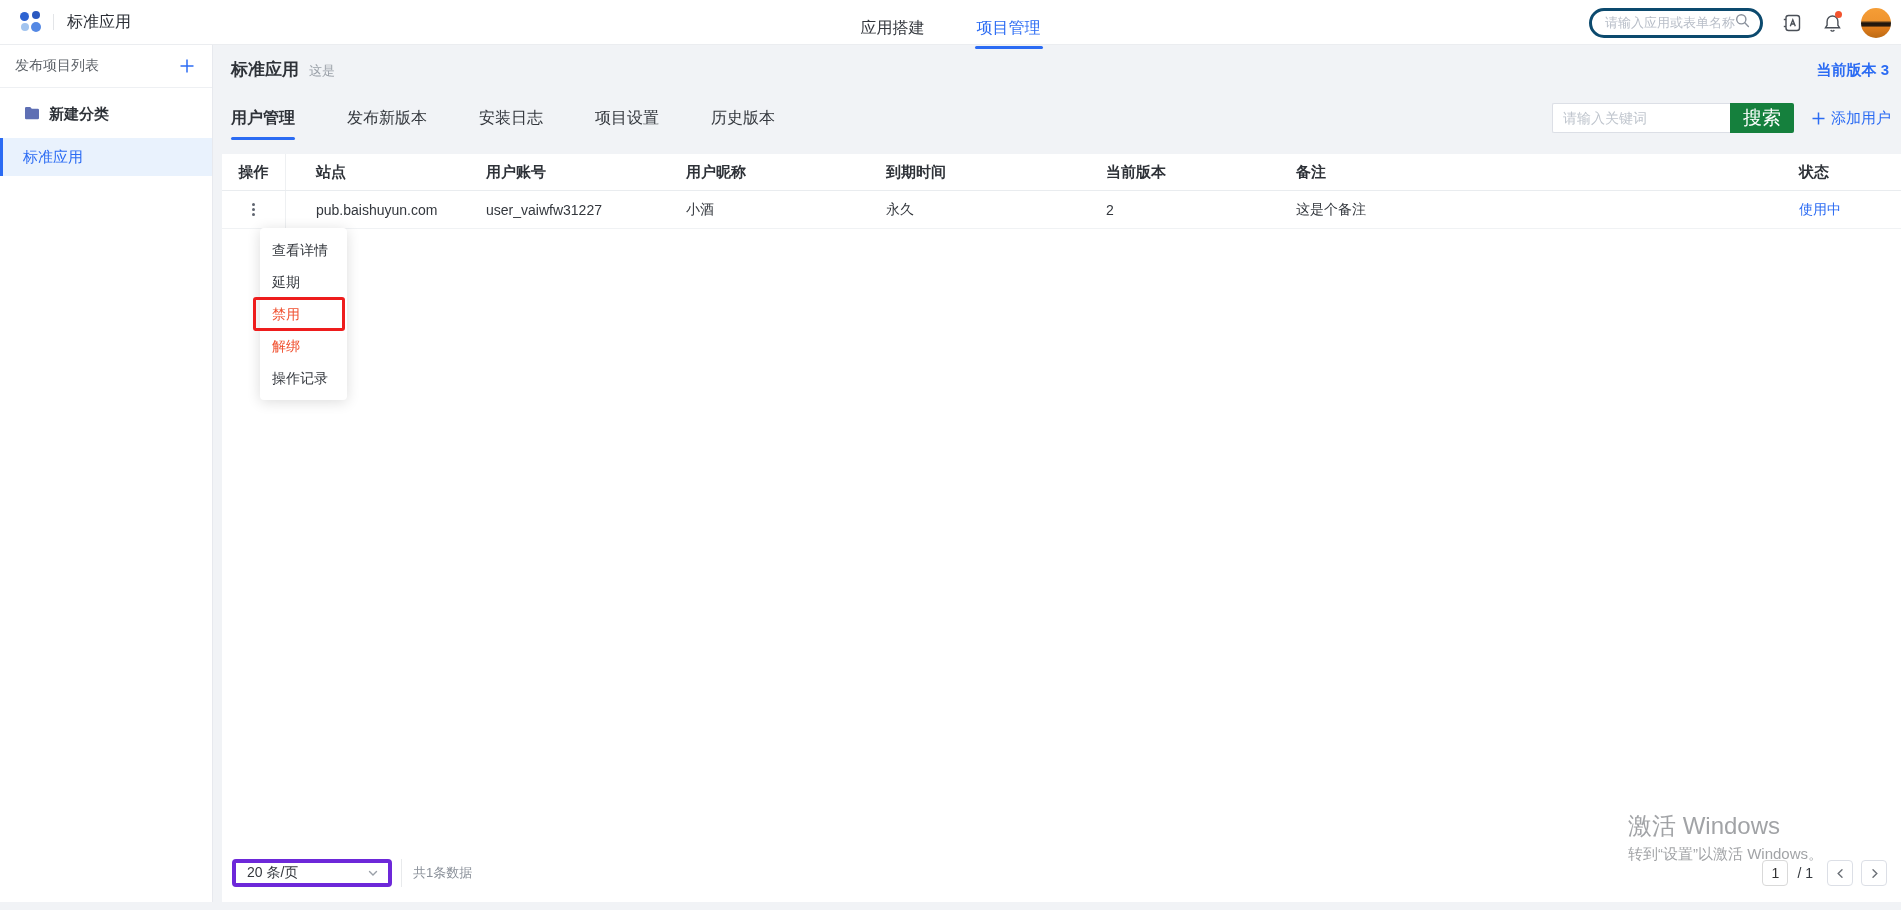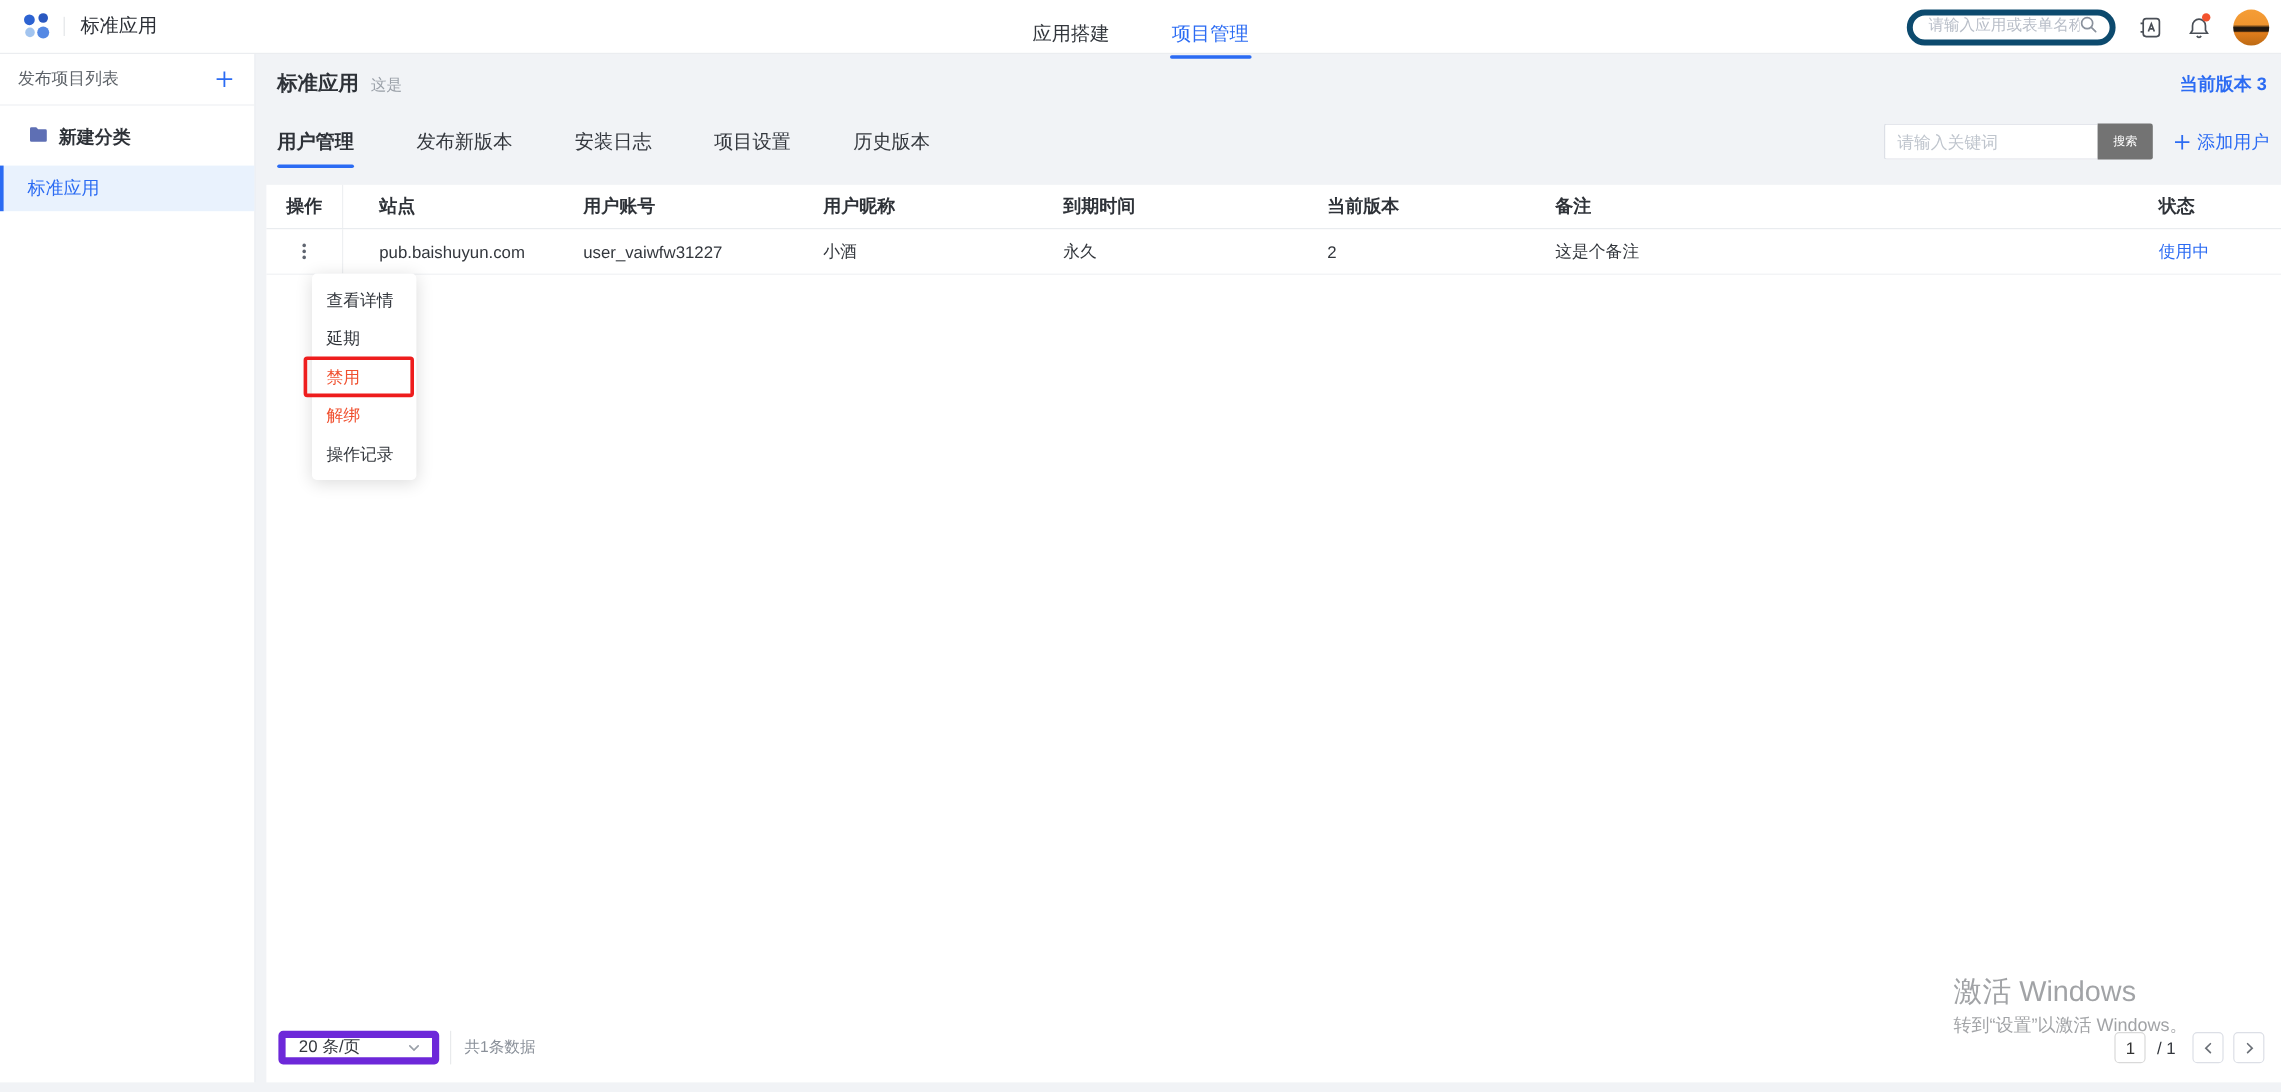--- a/index.html
+++ b/index.html
@@ -15,22 +15,22 @@
   .logo i:nth-child(2){ left:12px; top:0; width:8px; height:8px; background:#2a58c0;}
   .logo i:nth-child(3){ left:1px; top:12px; width:8px; height:8px; background:#a2c4ef;}
   .logo i:nth-child(4){ left:11px; top:11px; width:10px; height:10px; background:#5488e4;}
   .topbar-divider { width:1px; height:16px; background:#e3e5e8; margin:0 13px 0 11px; }
   .app-title { font-size:16px; color:#2b2f36; font-weight:500; }
   .topnav { position:absolute; left:50%; transform:translateX(-50%); height:45px; display:flex; gap:52px;margin-top:13px; }
   .topnav-item { height:45px; display:flex; align-items:center; font-size:16px; color:#33373d; cursor:pointer; position:relative; }
   .topnav-item.active { color:#2b6bf3; }
   .topnav-item.active::after { content:""; position:absolute; left:-2px; right:-2px; bottom:2px; height:3px; background:#2b6bf3; border-radius:2px; }
   .topbar-right { position:absolute; right:10px; top:0; height:45px; display:flex; align-items:center; gap:18px; }
-  .global-search { width:174px; height:30px; border:5px solid #0c4a6e; border-radius:15px;
-    display:flex; align-items:flex-start; padding:0 10px 0 13px; background:#fff; }
+  .global-search { width:174px; height:30px; border:3px solid #0c4a6e; border-radius:15px;
+    display:flex; align-items:center; padding:0 10px 0 13px; background:#fff; }
   .global-search input { border:none; outline:none; flex:1; font-size:13px; color:#333; width:10px; background:transparent; font-family:inherit;}
   .global-search input::placeholder { color:#b8bec8; }
   .icon-btn { width:22px; height:22px; display:flex; align-items:center; justify-content:center; cursor:pointer; position:relative; }
   .bell-dot { position:absolute; top:-1px; right:1px; width:7px; height:7px; border-radius:50%; background:#f3532e; }
   .avatar { width:30px; height:30px; border-radius:50%; cursor:pointer;
     background:linear-gradient(180deg,#f59d36 0%,#f0952f 42%,#1d150e 50%,#2a1b0d 60%,#e07d1c 64%,#bc6a14 100%); }
 
   
   .sidebar { position:absolute; top:45px; left:0; width:213px; bottom:8px; background:#fff;
     border-right:1px solid #e7e9ee; }
@@ -52,21 +52,21 @@
   .version-label { margin-left:auto; margin-right:2px; font-size:15px; font-weight:bold; color:#2b6bf3; }
   .mh-row2 { display:flex; align-items:center; height:44px; margin-top:8px; }
   .tabs { display:flex; gap:52px; height:44px; }
   .tab { display:flex; align-items:center; font-size:16px; color:#33373d; cursor:pointer; position:relative; height:44px; }
   .tab.active { font-weight:bold; color:#2e3238; }
   .tab.active::after { content:""; position:absolute; left:0; right:0; bottom:0; height:3px; background:#2b6bf3; border-radius:2px; }
   .mh-controls { margin-left:auto; display:flex; align-items:center; }
   .kw-input { width:178px; height:30px; border:1px solid #dcdfe6; border-right:none; border-radius:2px 0 0 2px;
     padding:0 10px; font-size:14px; outline:none; color:#333; font-family:inherit; background:#fff;}
   .kw-input::placeholder { color:#bfc5cd; }
-  .search-btn { height:30px; padding:0 13px; background:#737373; color:#fff; font-size:10px; border:none;
+  .search-btn { height:30px; padding:0 13px; background:#15803d; color:#fff; font-size:19px; border:none;
     border-radius:0 2px 2px 0; cursor:pointer; font-family:inherit; }
   .add-user { display:flex; align-items:center; gap:5px; color:#2b6bf3; font-size:15px; margin-left:17px; cursor:pointer; white-space:nowrap; }
 
   
   .card { flex:1; background:#fff; margin-top:14px; position:relative; display:flex; flex-direction:column; }
   .trow { display:flex; align-items:center; }
   .thead { height:37px; border-bottom:1px solid #e9ecef; font-size:15px; font-weight:bold; color:#2e3238; }
   .tbody-row { height:38px; border-bottom:1px solid #f0f2f4; font-size:14px; color:#33373d; }
   .c-op { width:64px; display:flex; align-items:center; justify-content:center; align-self:stretch; border-right:1px solid #eef0f2; }
   .c-site { width:184px; padding-left:30px; }
@@ -83,21 +83,21 @@
   
   .ctx-menu { position:absolute; left:38px; top:74px; width:87px; background:#fff; border-radius:4px;
     box-shadow:0 2px 14px rgba(0,0,0,0.14); padding:6px 0; z-index:10; }
   .ctx-item { height:32px; line-height:32px; padding:0 12px; font-size:14px; color:#33373d; cursor:pointer; position:relative; white-space:nowrap; }
   .ctx-item.danger { color:#f0502f; }
   .annotation-box { position:absolute; left:-7px; top:-1px; width:92px; height:34px;
     border:3px solid #ee1d1d; border-radius:3px; pointer-events:none; }
 
   
   .card-footer { height:52px; display:flex; align-items:center; padding:0 14px 6px 10px; }
-  .page-size { width:134px; height:28px; border:6px solid #6d28d9; border-radius:4px; background:#fff;
+  .page-size { width:160px; height:28px; border:4px solid #6d28d9; border-radius:4px; background:#fff;
     display:flex; align-items:center; justify-content:space-between; padding:0 9px 0 11px; font-size:14px; color:#33373d; cursor:pointer; }
   .foot-divider { width:1px; height:28px; background:#e8eaec; margin-left:9px; }
   .total-text { font-size:13px; color:#8a9099; margin-left:11px; }
   .pager { margin-left:auto; display:flex; align-items:center; }
   .page-input { width:26px; height:26px; border:1px solid #d9d9d9; border-radius:4px; text-align:center;
     font-size:14px; color:#333; outline:none; font-family:inherit; }
   .page-count { font-size:14px; color:#33373d; margin:0 14px 0 9px; }
   .page-btn { width:26px; height:26px; border:1px solid #dcdfe6; border-radius:4px; background:#fff;
     display:flex; align-items:center; justify-content:center; cursor:pointer; }
   .page-btn + .page-btn { margin-left:8px; }

